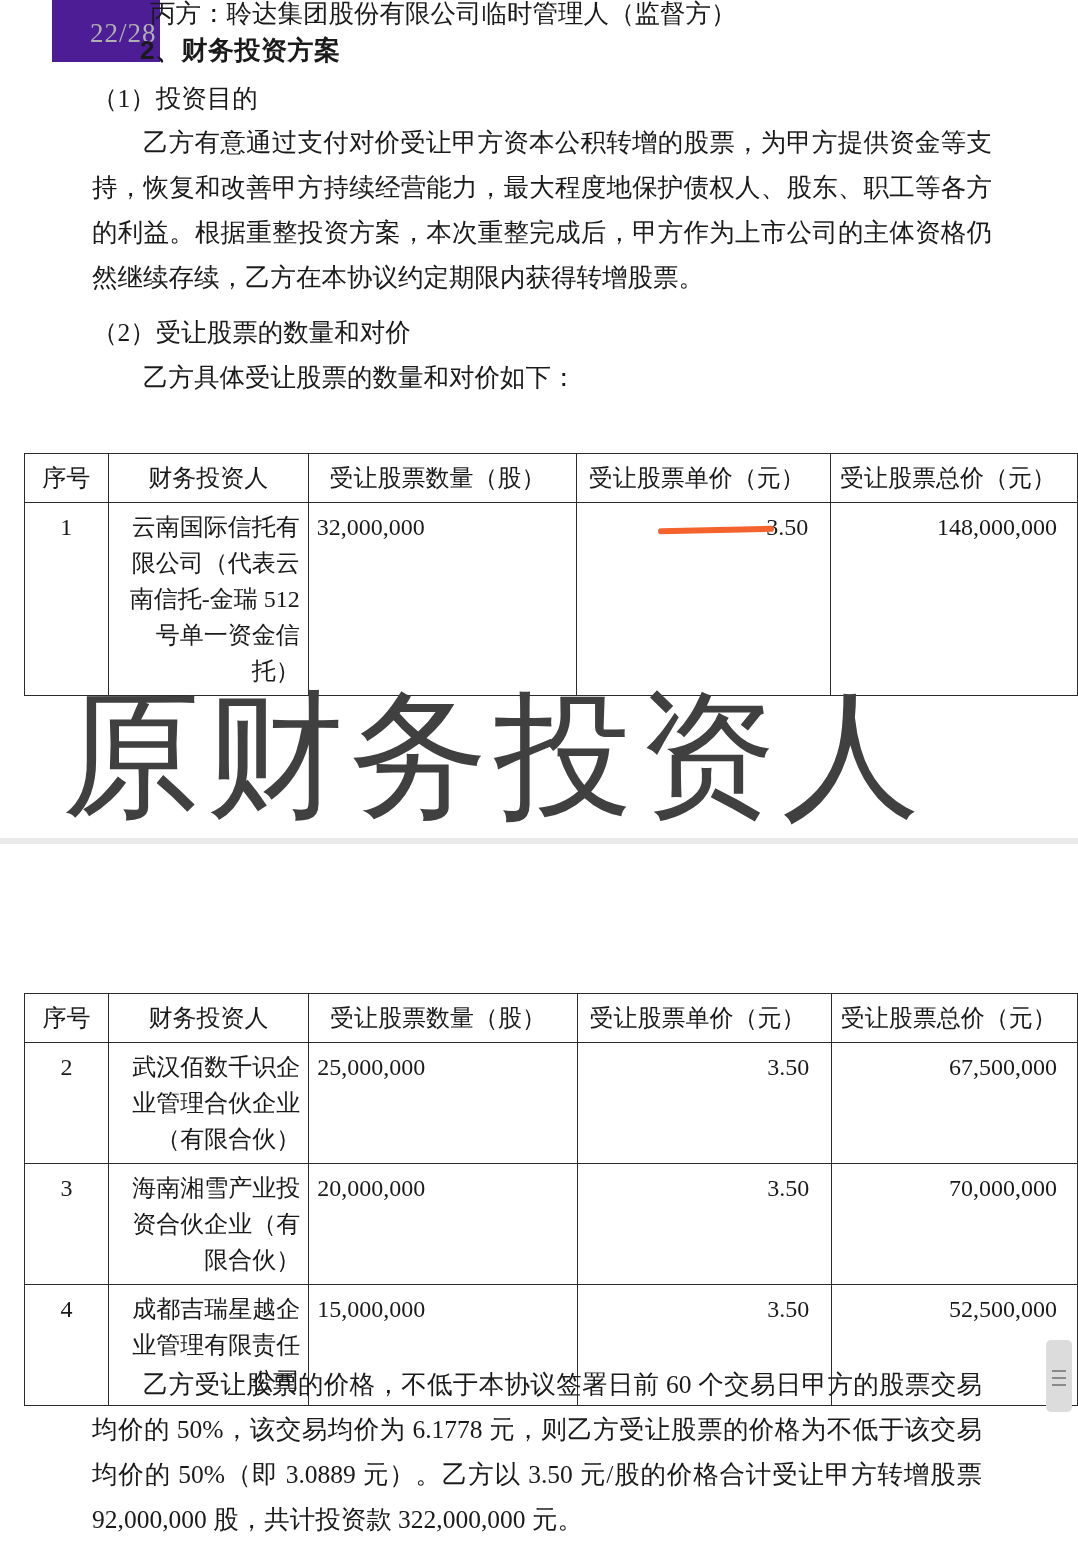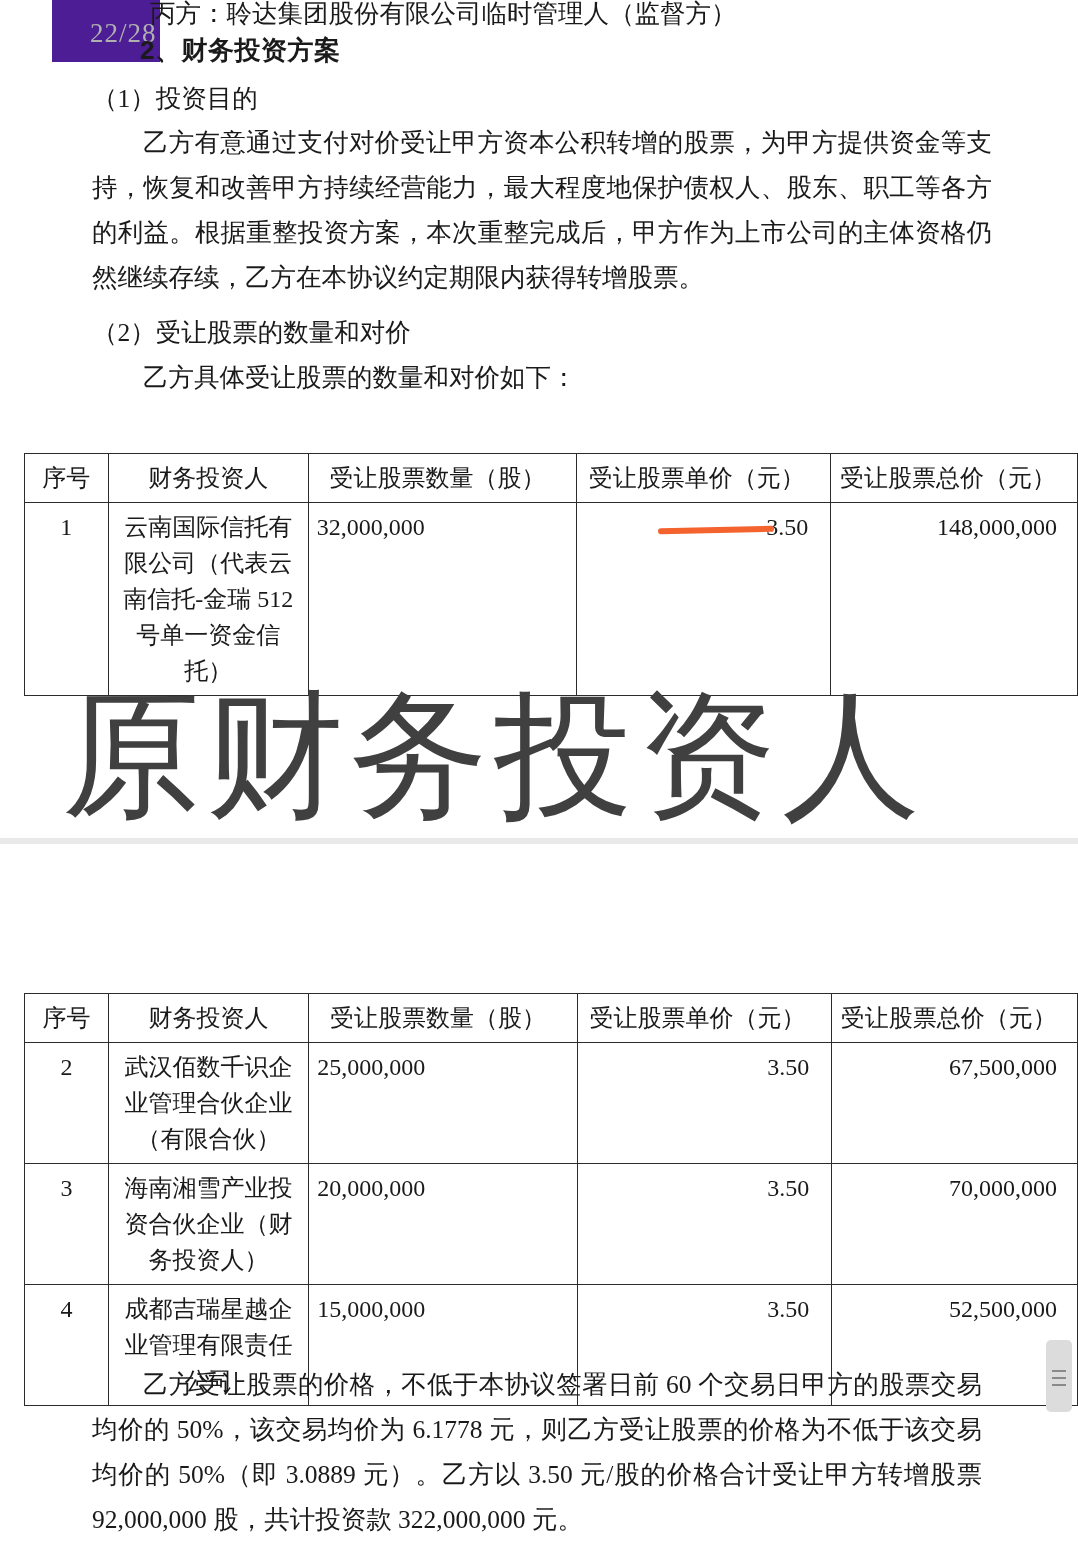--- a/index.html
+++ b/index.html
@@ -84,21 +84,21 @@
     table-layout: fixed;
   }
   table.doc-table td, table.doc-table th {
     border: 1.5px solid #2b2b2b;
     padding: 6px 8px;
     vertical-align: top;
     font-weight: normal;
     line-height: 36px;
   }
   .c-idx { width: 72px; text-align: center; }
-  .c-name { width: 200px; text-align: center; }
+  .c-name { width: 200px; text-align: right; }
   .c-qty  { width: 258px; text-align: left; padding-right: 18px !important; }
   .c-price{ width: 242px; text-align: right; padding-right: 22px !important; }
   .c-total{ width: 230px; text-align: right; padding-right: 20px !important; }
 
   thead td { text-align: center !important; padding-right: 8px !important; }
 
   
   .annot-underline {
     position: absolute;
     left: 658px;
@@ -218,21 +218,21 @@
       <tbody>
         <tr>
           <td class="c-idx">2</td>
           <td class="c-name">武汉佰数千识企业管理合伙企业（有限合伙）</td>
           <td class="c-qty">25,000,000</td>
           <td class="c-price">3.50</td>
           <td class="c-total">67,500,000</td>
         </tr>
         <tr>
           <td class="c-idx">3</td>
-          <td class="c-name">海南湘雪产业投资合伙企业（财务投资人）</td>
+          <td class="c-name">海南湘雪产业投资合伙企业（有限合伙）</td>
           <td class="c-qty">20,000,000</td>
           <td class="c-price">3.50</td>
           <td class="c-total">70,000,000</td>
         </tr>
         <tr>
           <td class="c-idx">4</td>
           <td class="c-name">成都吉瑞星越企业管理有限责任公司</td>
           <td class="c-qty">15,000,000</td>
           <td class="c-price">3.50</td>
           <td class="c-total">52,500,000</td>

